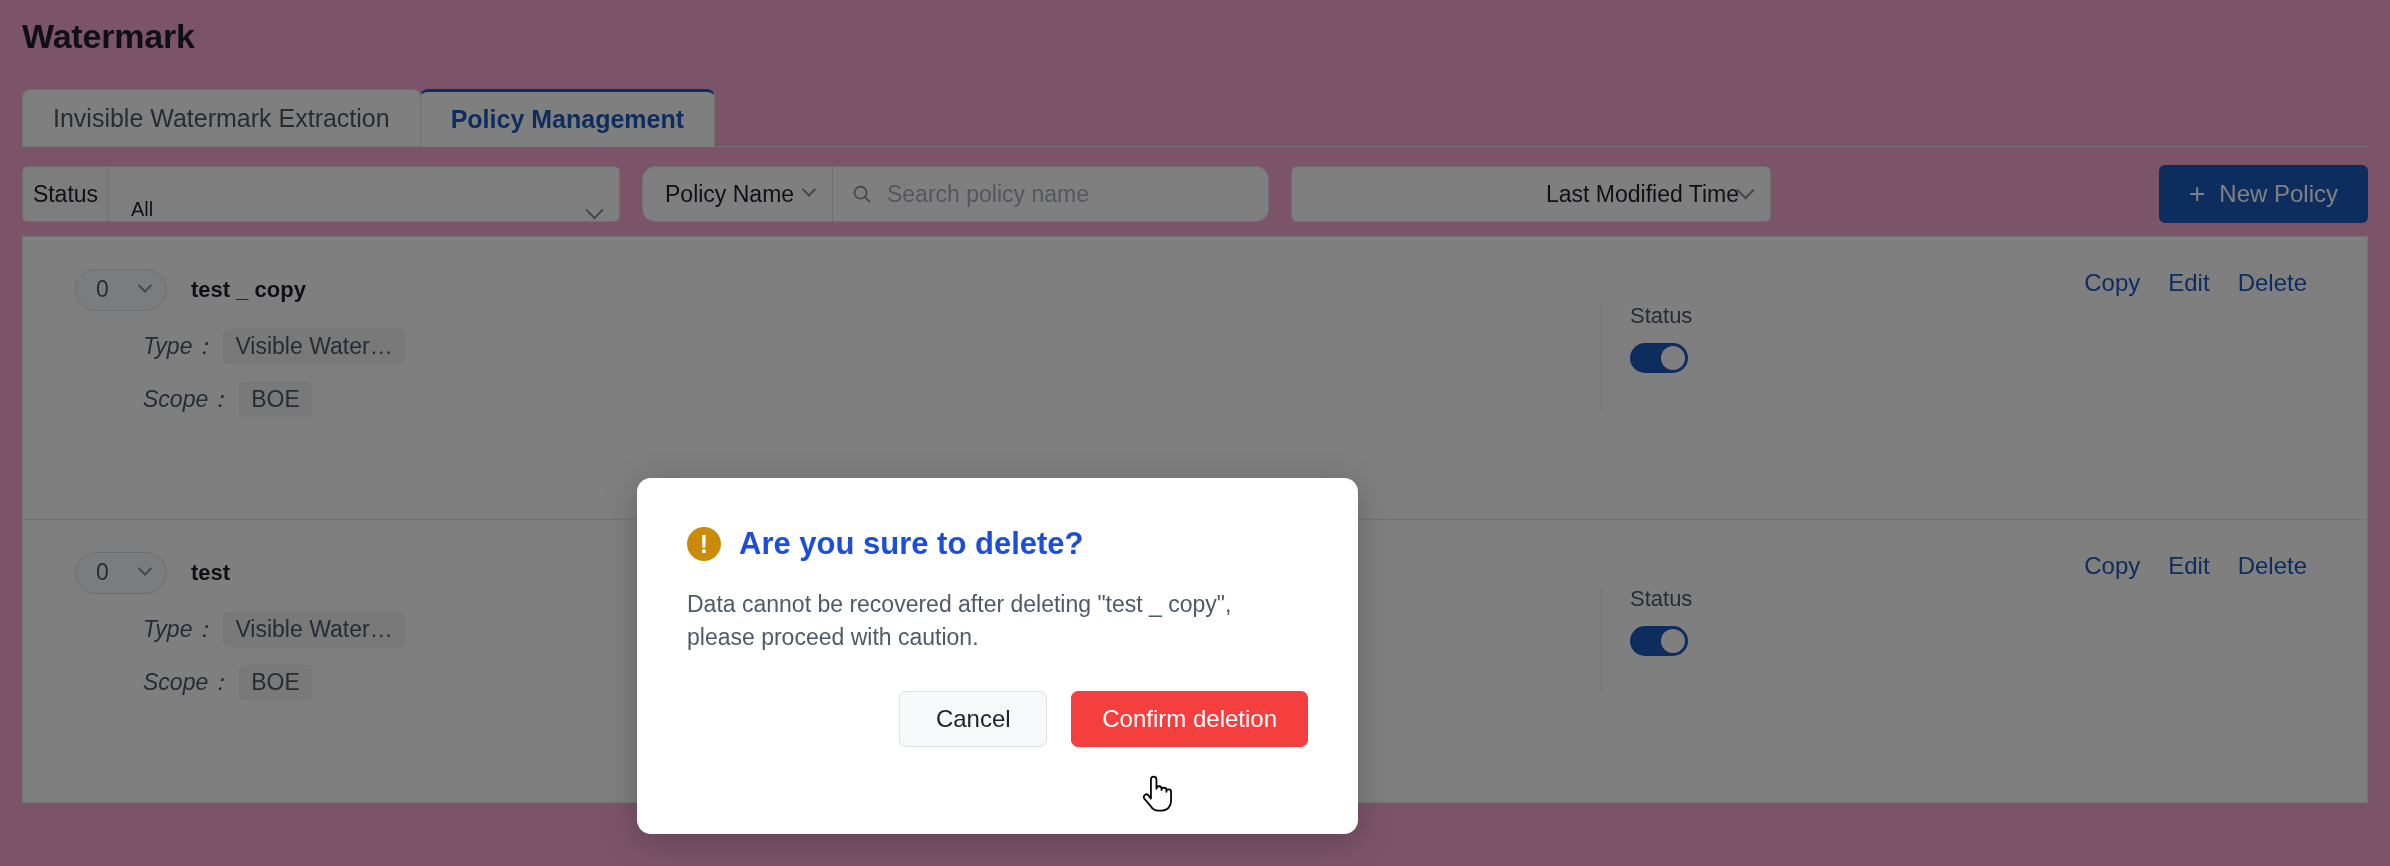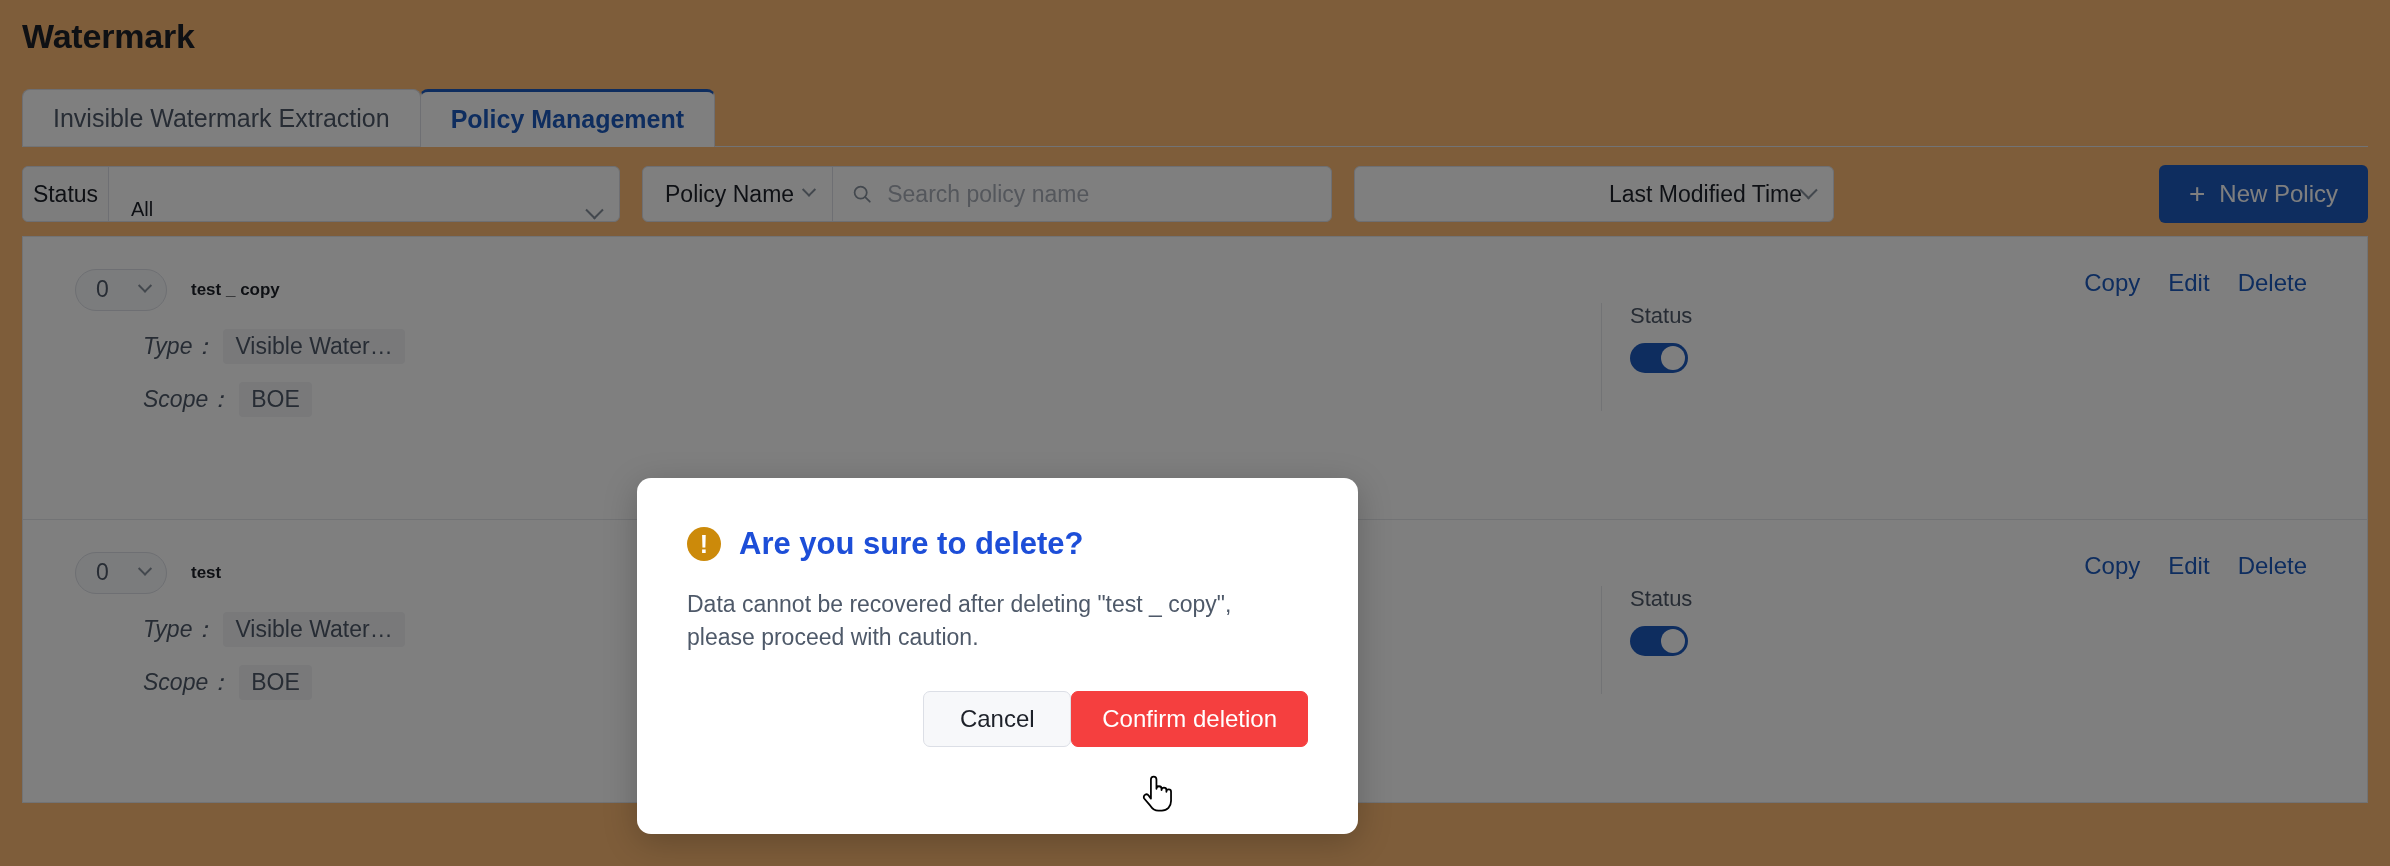--- a/index.html
+++ b/index.html
@@ -6,21 +6,21 @@
   html, body {
     width: 2390px; height: 866px;
     overflow: hidden;
     font-family: "Liberation Sans", sans-serif;
     background: #ffffff;
   }
 
   
   #page {
     position: absolute; inset: 0;
-    background: #fdba74;
+    background: #f9a8d4;
     padding: 0 22px;
   }
   
   #mask {
     position: absolute; inset: 0;
     background: rgba(0,0,0,0.50);
     z-index: 50;
   }
 
   
@@ -97,21 +97,21 @@
     border-radius: 6px 0 0 6px;
   }
   .status-select {
     flex: 1; height: 100%;
     display: flex; align-items: flex-end; justify-content: space-between;
     padding: 0 18px 0 22px;
     font-size: 20px; color: #1d2129;
     cursor: pointer;
   }
 
-  .field-group { width: 690px; }
+  .field-group { width: 627px; border-radius: 13px; }
   .field-select {
     height: 100%;
     display: flex; align-items: center; gap: 10px;
     padding: 0 18px 0 22px;
     font-size: 23px; color: #1d2129;
     border-right: 1px solid #dcdfe6;
     cursor: pointer;
     white-space: nowrap;
   }
   .search-wrap {
@@ -183,21 +183,21 @@
     width: 92px; height: 42px;
     border: 1px solid #dcdfe6;
     border-radius: 21px;
     background: #f7f8fa;
     display: flex; align-items: center; justify-content: space-between;
     padding: 0 16px 0 20px;
     font-size: 23px; color: #4e5969;
     cursor: pointer;
   }
   .policy-name {
-    font-size: 17px; font-weight: 700; color: #1d2129;
+    font-size: 22px; font-weight: 700; color: #1d2129;
   }
 
   .meta-row {
     display: flex; align-items: center;
     margin-top: 18px;
     padding-left: 68px;
     font-size: 23px;
   }
   .meta-label { color: #4e5969; font-style: italic; }
   .meta-value {
@@ -279,21 +279,21 @@
   .modal-title {
     font-size: 31px; font-weight: 700; color: #1d4ed8;
   }
   .modal-body {
     margin-top: 26px;
     font-size: 23px; line-height: 1.45;
     color: #4e5969;
     max-width: 615px;
   }
   .modal-footer {
-    display: flex; justify-content: flex-end; 
+    display: flex; justify-content: flex-end; gap: 24px;
     margin-top: 36px;
   }
   .btn {
     height: 56px;
     border-radius: 7px;
     font-size: 24px;
     font-family: "Liberation Sans", sans-serif;
     cursor: pointer;
     padding: 0 30px;
     display: flex; align-items: center; justify-content: center;

